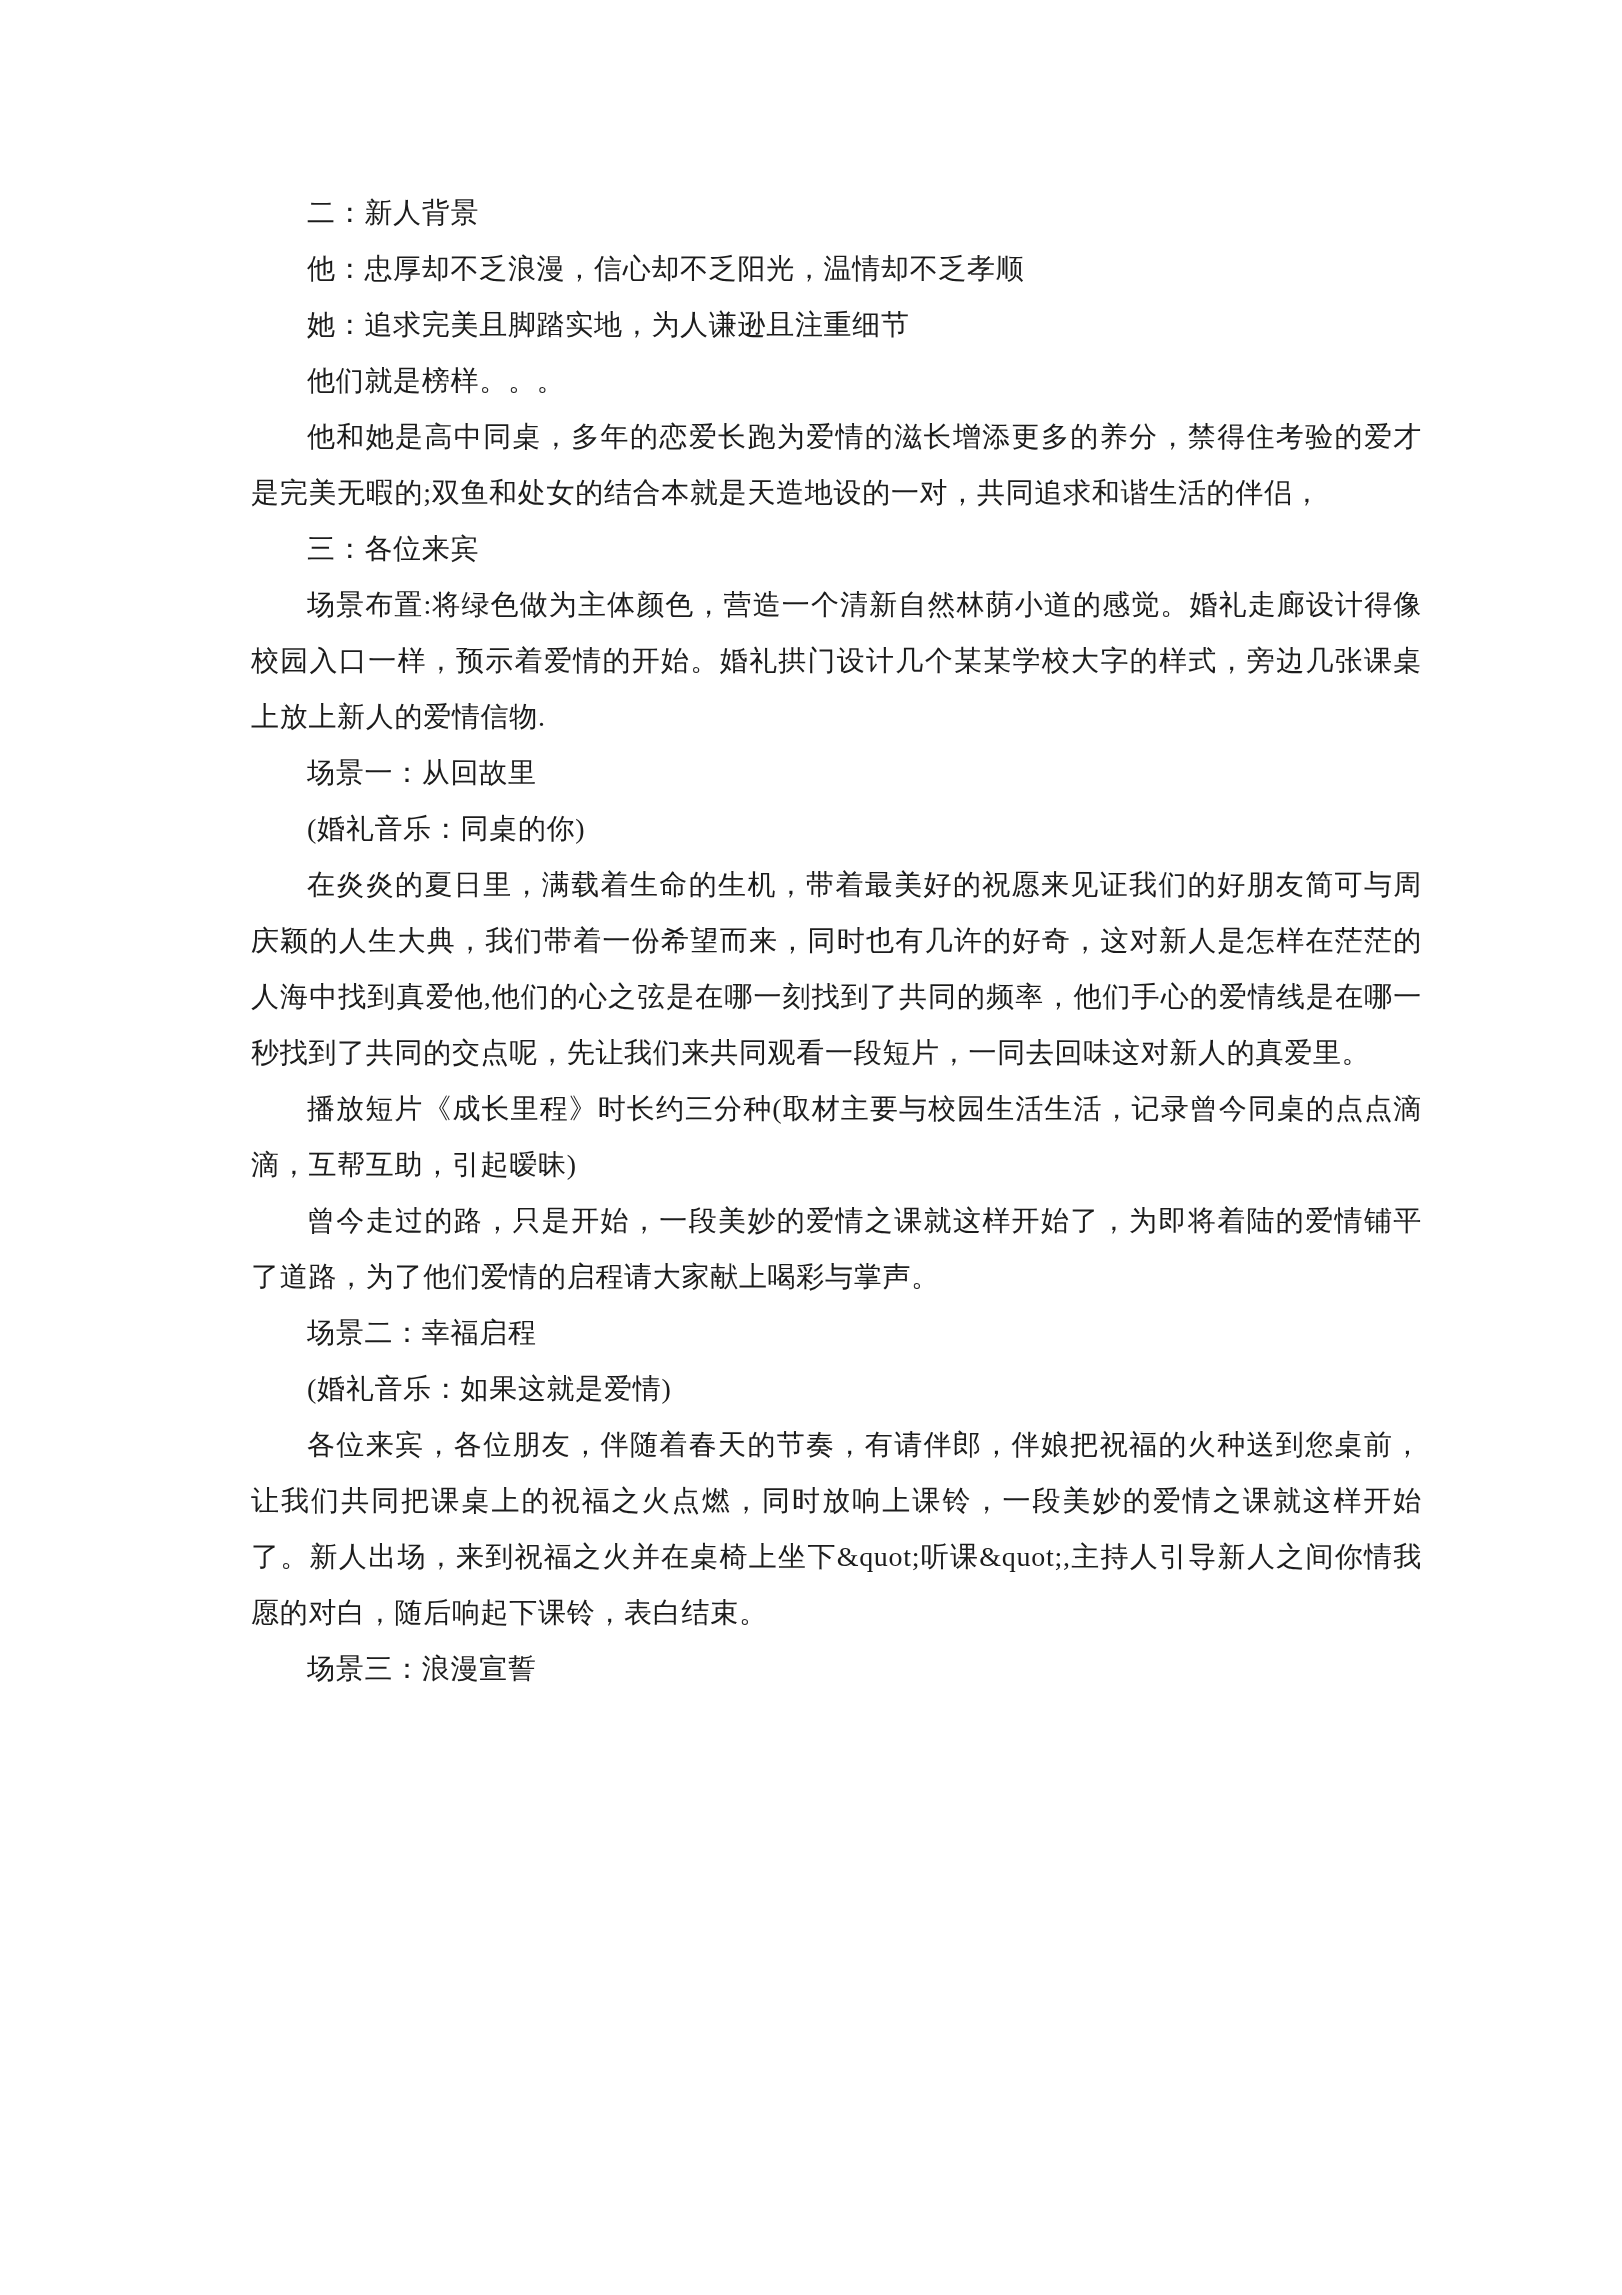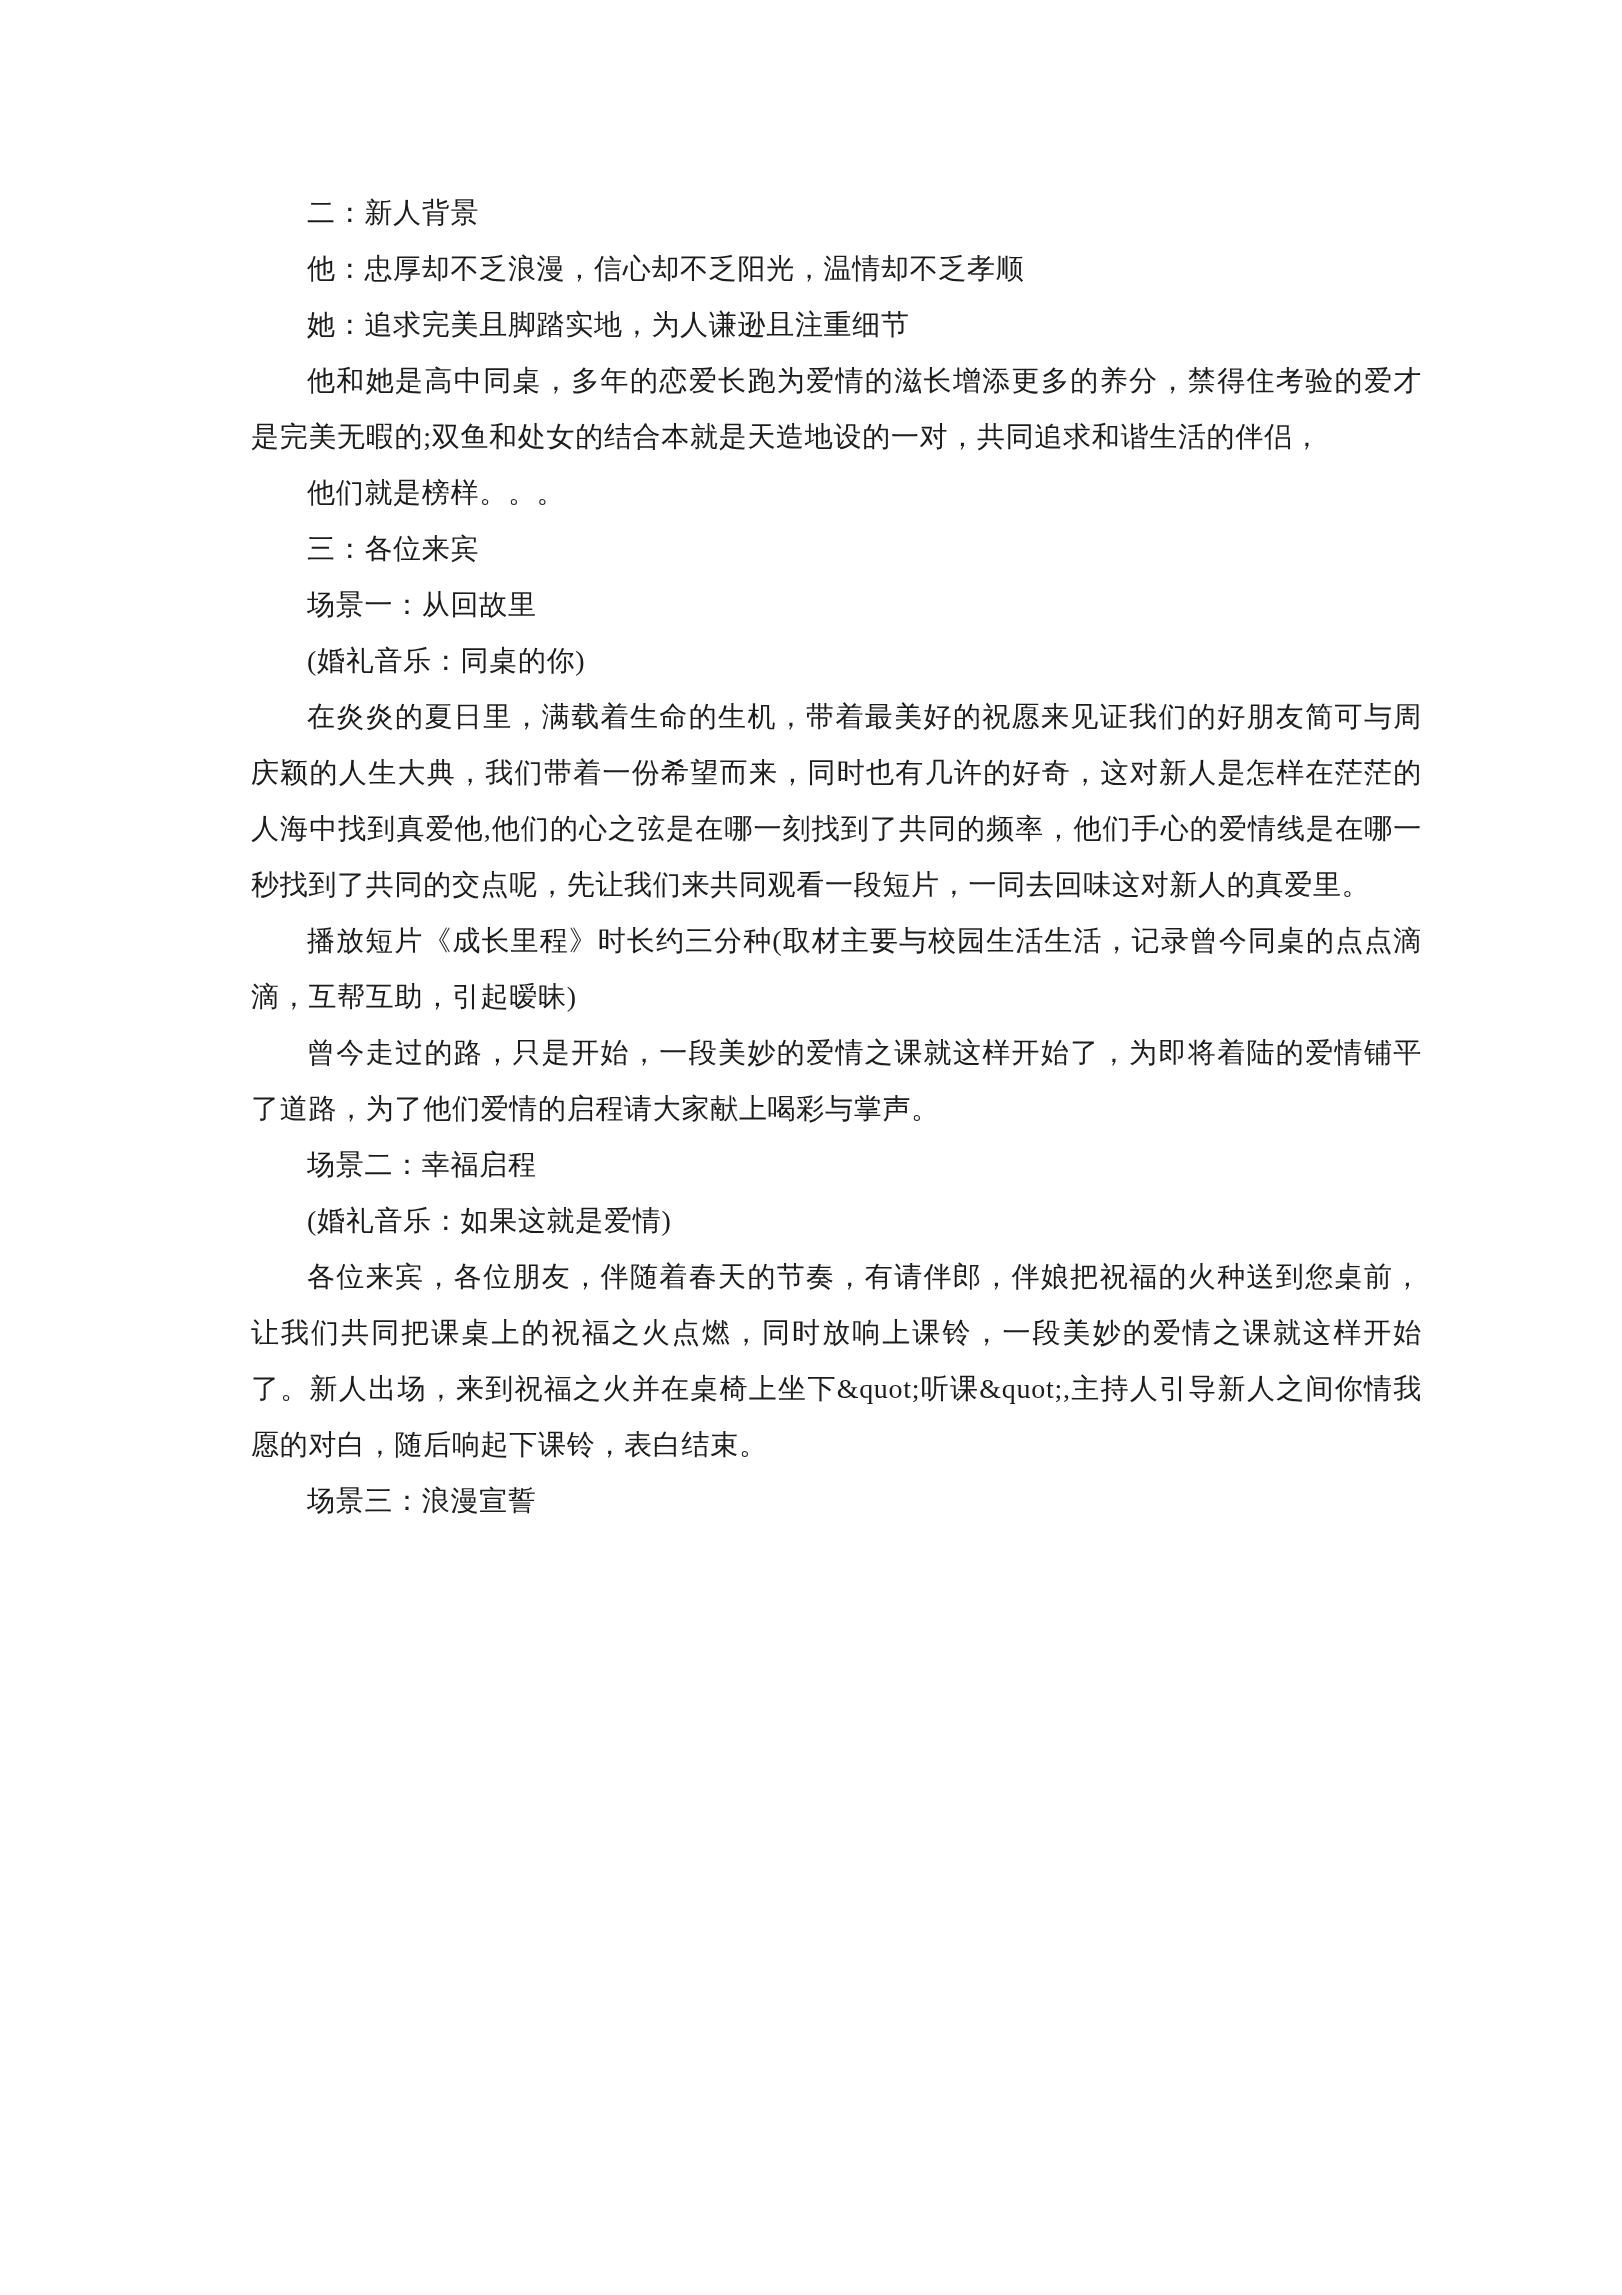--- a/index.html
+++ b/index.html
@@ -34,23 +34,24 @@
   }
 </style>
 </head>
 <body>
 
 <div class="page">
   <div class="content">
     <p>二：新人背景</p>
     <p>他：忠厚却不乏浪漫，信心却不乏阳光，温情却不乏孝顺</p>
     <p>她：追求完美且脚踏实地，为人谦逊且注重细节</p>
+    <p>他们就是榜样。。。</p>
     <p>他和她是高中同桌，多年的恋爱长跑为爱情的滋长增添更多的养分，禁得住考验的爱才是完美无暇的;双鱼和处女的结合本就是天造地设的一对，共同追求和谐生活的伴侣，</p>
-    <p>他们就是榜样。。。</p>
     <p>三：各位来宾</p>
+    <p>场景布置:将绿色做为主体颜色，营造一个清新自然林荫小道的感觉。婚礼走廊设计得像校园入口一样，预示着爱情的开始。婚礼拱门设计几个某某学校大字的样式，旁边几张课桌上放上新人的爱情信物.</p>
     <p>场景一：从回故里</p>
     <p>(婚礼音乐：同桌的你)</p>
     <p>在炎炎的夏日里，满载着生命的生机，带着最美好的祝愿来见证我们的好朋友简可与周庆颖的人生大典，我们带着一份希望而来，同时也有几许的好奇，这对新人是怎样在茫茫的人海中找到真爱他,他们的心之弦是在哪一刻找到了共同的频率，他们手心的爱情线是在哪一秒找到了共同的交点呢，先让我们来共同观看一段短片，一同去回味这对新人的真爱里。</p>
     <p>播放短片《成长里程》时长约三分种(取材主要与校园生活生活，记录曾今同桌的点点滴滴，互帮互助，引起暧昧)</p>
     <p>曾今走过的路，只是开始，一段美妙的爱情之课就这样开始了，为即将着陆的爱情铺平了道路，为了他们爱情的启程请大家献上喝彩与掌声。</p>
     <p>场景二：幸福启程</p>
     <p>(婚礼音乐：如果这就是爱情)</p>
     <p>各位来宾，各位朋友，伴随着春天的节奏，有请伴郎，伴娘把祝福的火种送到您桌前，让我们共同把课桌上的祝福之火点燃，同时放响上课铃，一段美妙的爱情之课就这样开始了。新人出场，来到祝福之火并在桌椅上坐下&amp;quot;听课&amp;quot;,主持人引导新人之间你情我愿的对白，随后响起下课铃，表白结束。</p>
     <p>场景三：浪漫宣誓</p>
   </div>

